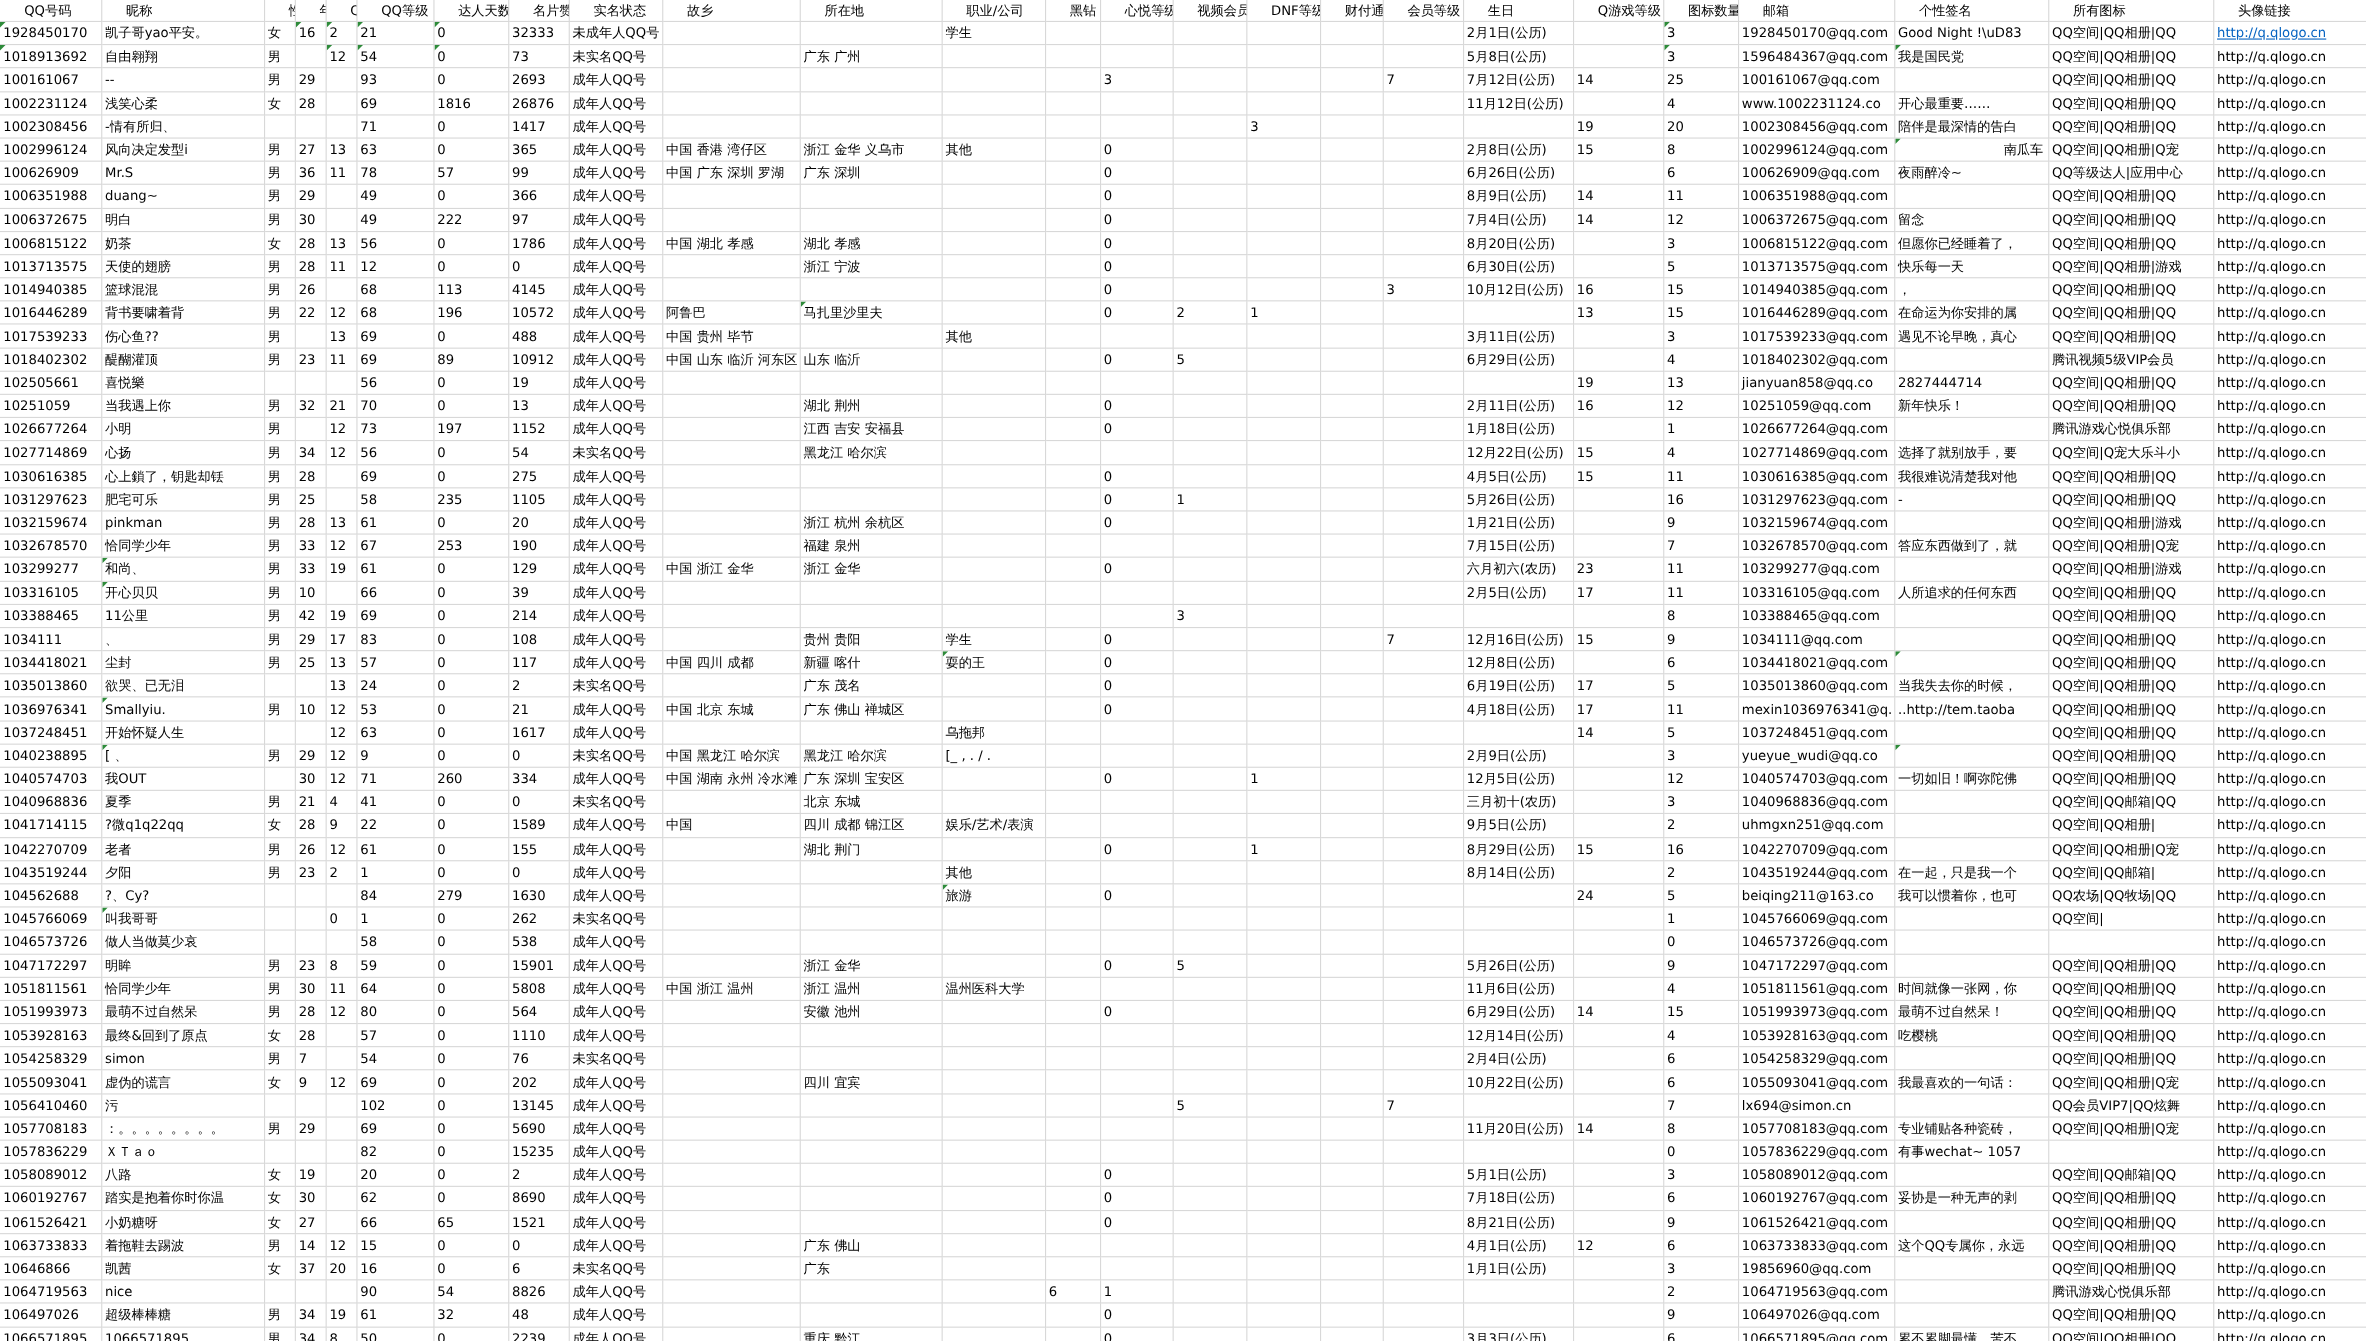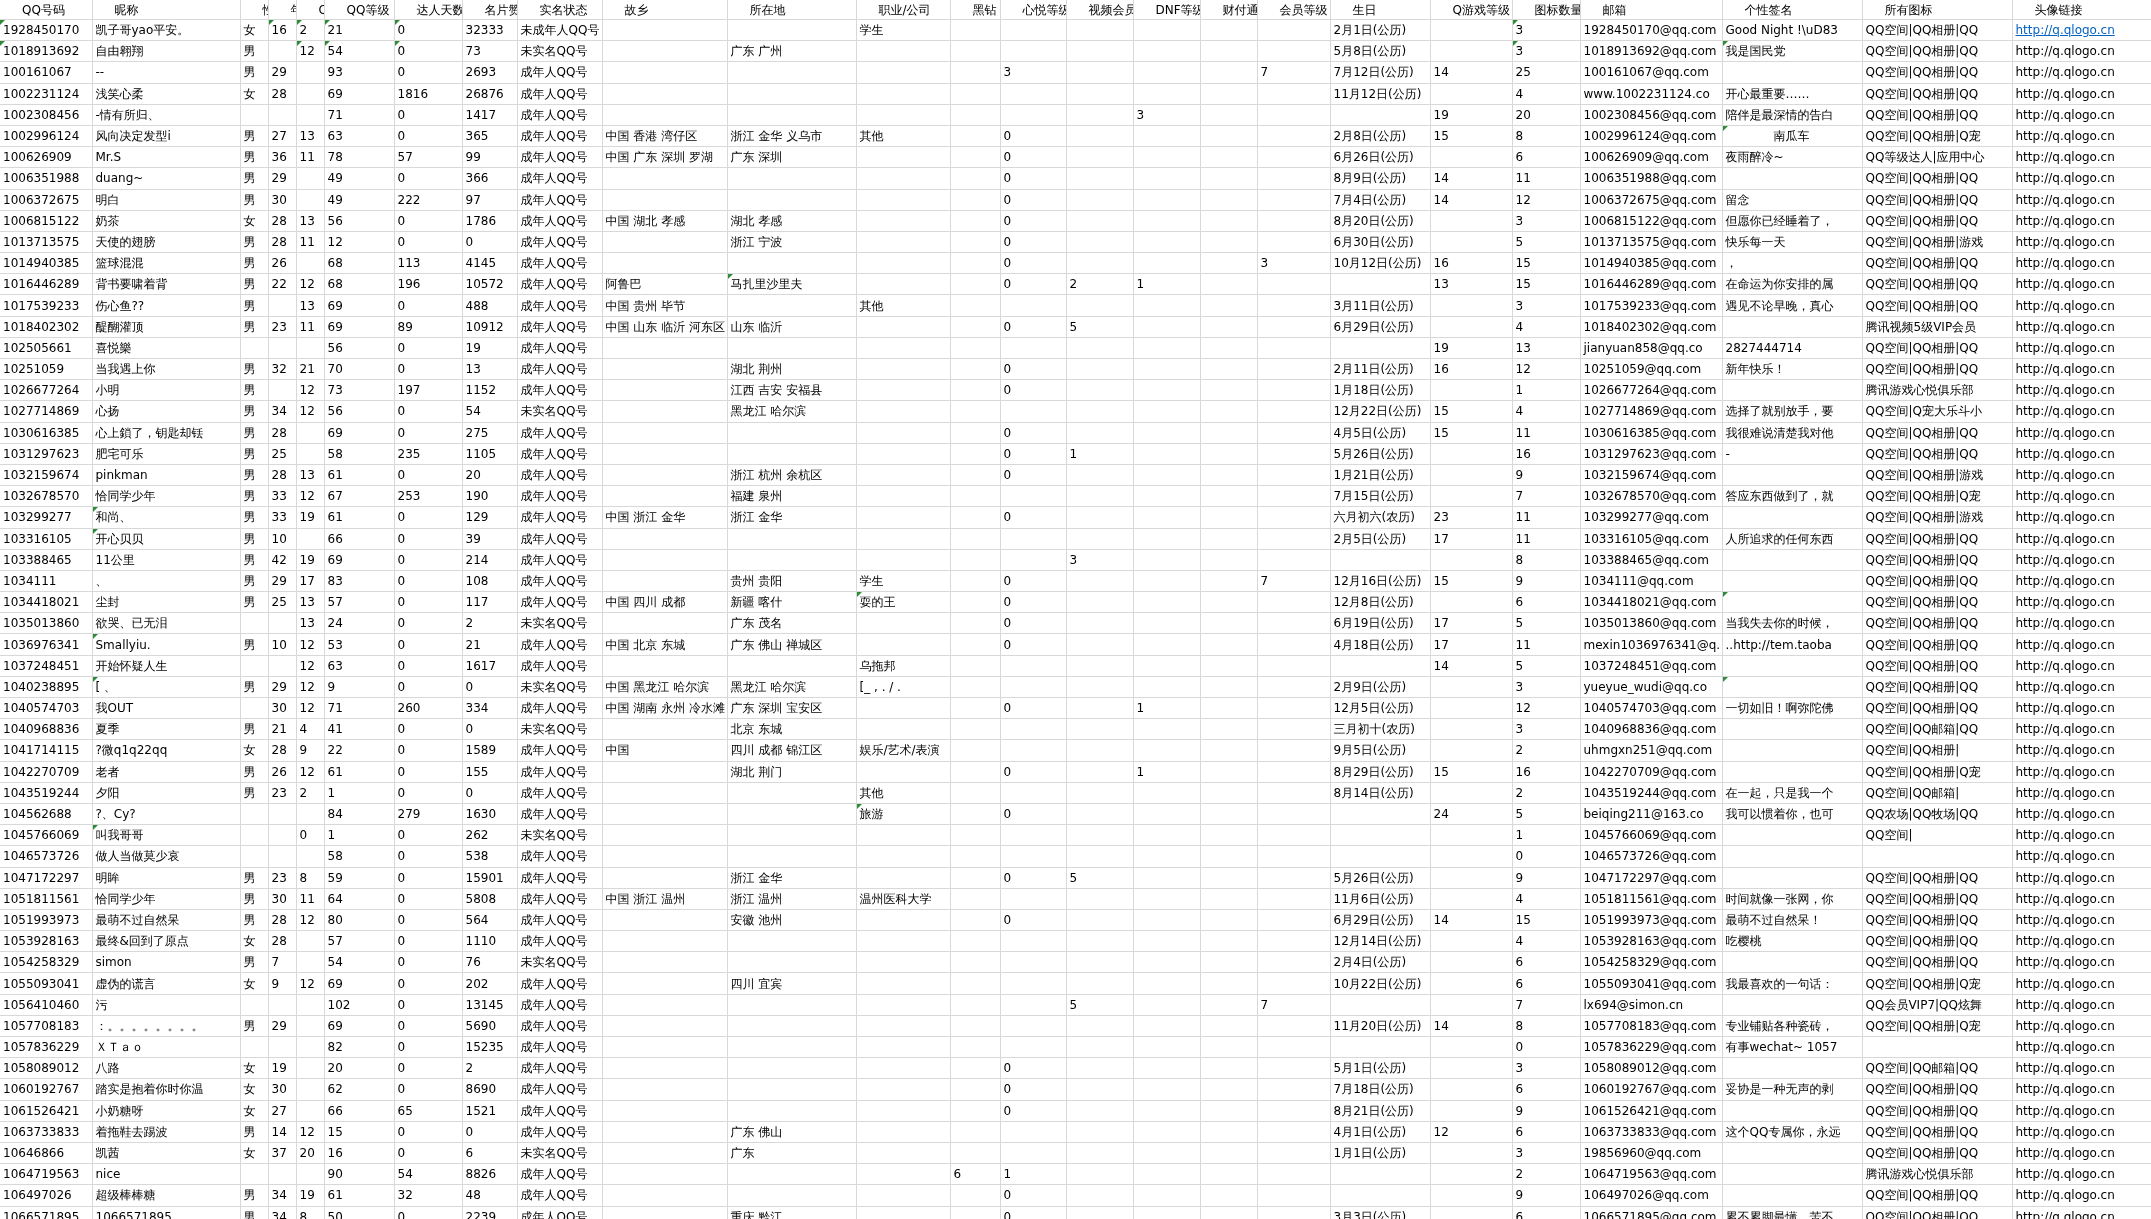--- a/index.html
+++ b/index.html
@@ -24,21 +24,21 @@
     vertical-align:middle;
   }
   thead th{height:19px;line-height:18px;padding-left:22px;}
   td.green:before{
     content:"";position:absolute;top:0;left:0;
     width:0;height:0;
     border-top:5px solid #2e8b3a;
     border-right:5px solid transparent;
   }
   td.hyper{color:#0563c1;text-decoration:underline;}
-  td.rightal{text-align:center;padding-right:4px;}
+  td.rightal{text-align:right;padding-right:4px;}
 </style>
 </head>
 <body>
 
 <div id="sheet">
   <table>
     <colgroup id="cols">
         <col style="width: 92px;">
         <col style="width: 148px;">
         <col style="width: 28px;">
@@ -137,21 +137,21 @@
           <td></td>
           <td></td>
           <td></td>
           <td></td>
           <td></td>
           <td></td>
           <td></td>
           <td>5月8日(公历)</td>
           <td></td>
           <td class="green">3</td>
-          <td>1018913692@qq.com</td>
+          <td>1596484367@qq.com</td>
           <td class="green">我是国民党</td>
           <td>QQ空间|QQ相册|QQ</td>
           <td>http://q.qlogo.cn</td>
         </tr>
         <tr>
           <td>100161067</td>
           <td>--</td>
           <td>男</td>
           <td>29</td>
           <td></td>

